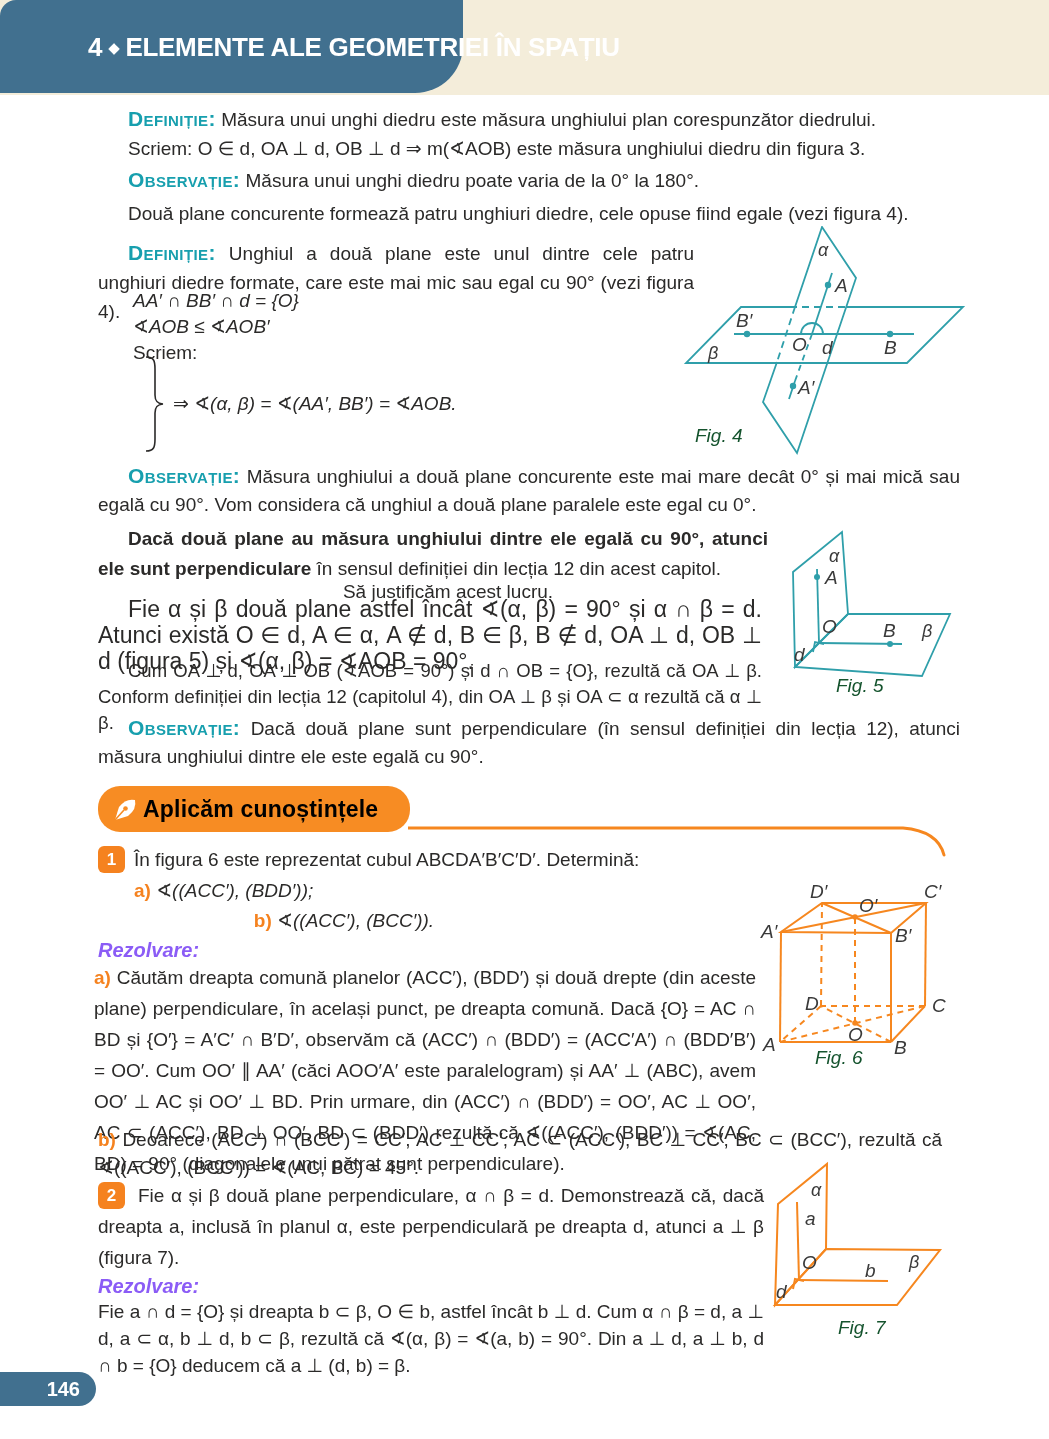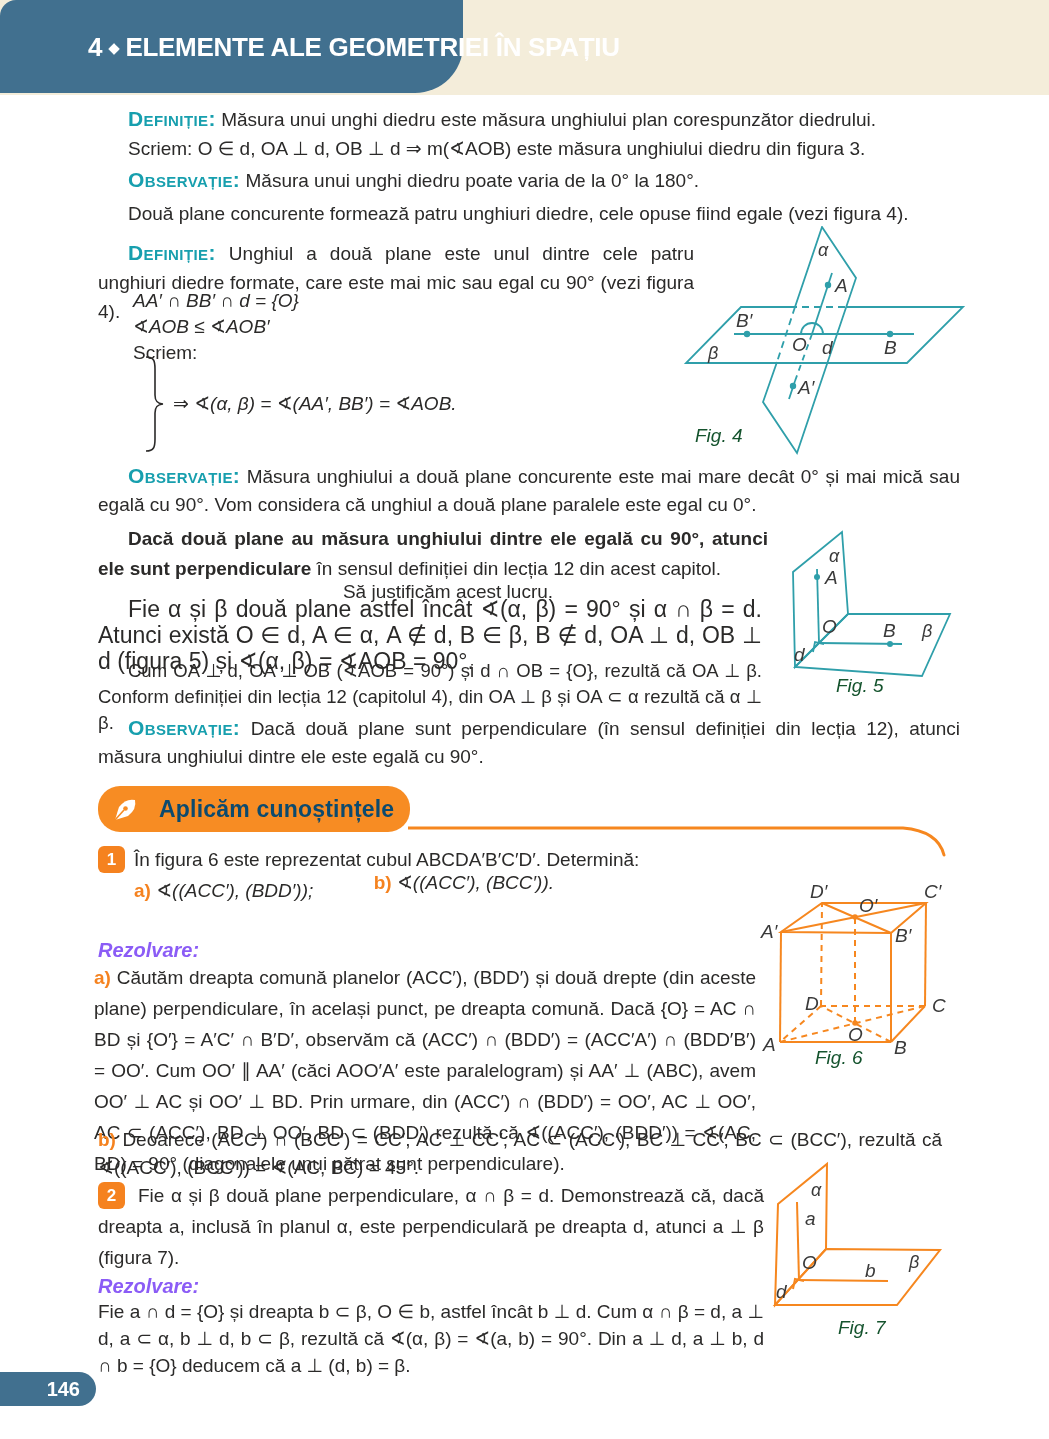--- a/index.html
+++ b/index.html
@@ -25,21 +25,21 @@
   .rezolvare{color:#8b5cf6;font-weight:bold;font-style:italic;font-size:20px;}
   .caption{position:absolute;font-style:italic;font-size:19px;color:#14532d;white-space:nowrap;}
   
   .system{position:absolute;display:flex;align-items:center;}
   .sys-lines div{line-height:27px;font-style:italic;}
   .sys-brace{margin:0 8px 0 10px;}
   .sys-concl{font-style:italic;white-space:nowrap;}
   
   .banner{position:absolute;left:98px;top:786px;width:312px;height:46px;background:#f78c23;border-radius:22px;display:flex;align-items:center;}
   .banner-icon{margin-left:14px;}
-  .banner-title{color:#0c4a6e;font-weight:bold;font-size:23px;margin-left:20px;letter-spacing:0.2px;}
+  .banner-title{color:#000000;font-weight:bold;font-size:23px;margin-left:4px;letter-spacing:0.2px;}
   
   .badge{position:absolute;width:27px;height:27px;background:#f5821f;border-radius:6px;color:#fff;font-weight:bold;font-size:17px;text-align:center;line-height:27px;}
   
   svg text{font-family:"Liberation Sans","DejaVu Sans",sans-serif;font-size:19px;font-style:italic;fill:#3a3a3a;}
   svg text.greek{font-size:18px;}
   
   .page-badge{position:absolute;left:0;top:1372px;width:96px;height:34px;background:#41708f;border-radius:0 17px 17px 0;color:#fff;font-weight:bold;font-size:20px;line-height:34px;text-align:right;padding-right:0;box-sizing:border-box;}
   .page-badge span{display:inline-block;margin-right:16px;}
 </style>
 </head>
@@ -177,21 +177,21 @@
 </svg>
 
 <div class="badge" style="left:98px;top:846px;">1</div>
 <p class="tb" style="left:134px;top:846px;width:720px;text-align:left;white-space:nowrap;">
   <span>În figura 6 este reprezentat cubul ABCDA′B′C′D′. Determină:</span>
 </p>
 <p class="tb" style="left:134px;top:877px;width:420px;text-align:left;">
   <span class="orange">a)</span>
   <span class="math">∢((ACC′), (BDD′));</span>
 </p>
-<p class="tb" style="left:134px;top:869px;width:420px;text-align:right;">
+<p class="tb" style="left:134px;top:907px;width:420px;text-align:center;">
   <span class="orange">b)</span>
   <span class="math">∢((ACC′), (BCC′)).</span>
 </p>
 <p class="tb rezolvare" style="left:98px;top:936px;width:200px;text-align:left;">Rezolvare:</p>
 <p class="tb" style="left:94px;top:962px;width:662px;line-height:31px;">
   <span class="orange">a)</span>
   <span>Căutăm dreapta comună planelor (ACC′), (BDD′) și două drepte (din aceste plane) perpendiculare, în același punct, pe dreapta comună. Dacă {O} = AC ∩ BD și {O′} = A′C′ ∩ B′D′, observăm că (ACC′) ∩ (BDD′) = (ACC′A′) ∩ (BDD′B′) = OO′. Cum OO′ ∥ AA′ (căci AOO′A′ este paralelogram) și AA′ ⊥ (ABC), avem OO′ ⊥ AC și OO′ ⊥ BD. Prin urmare, din (ACC′) ∩ (BDD′) = OO′, AC ⊥ OO′, AC ⊂ (ACC′), BD ⊥ OO′, BD ⊂ (BDD′) rezultă că ∢((ACC′), (BDD′)) = ∢(AC, BD) = 90° (diagonalele unui pătrat sunt perpendiculare).</span>
 </p>
 <p class="tb" style="left:98px;top:1126px;width:844px;line-height:27.5px;">
   <span class="orange">b)</span>

